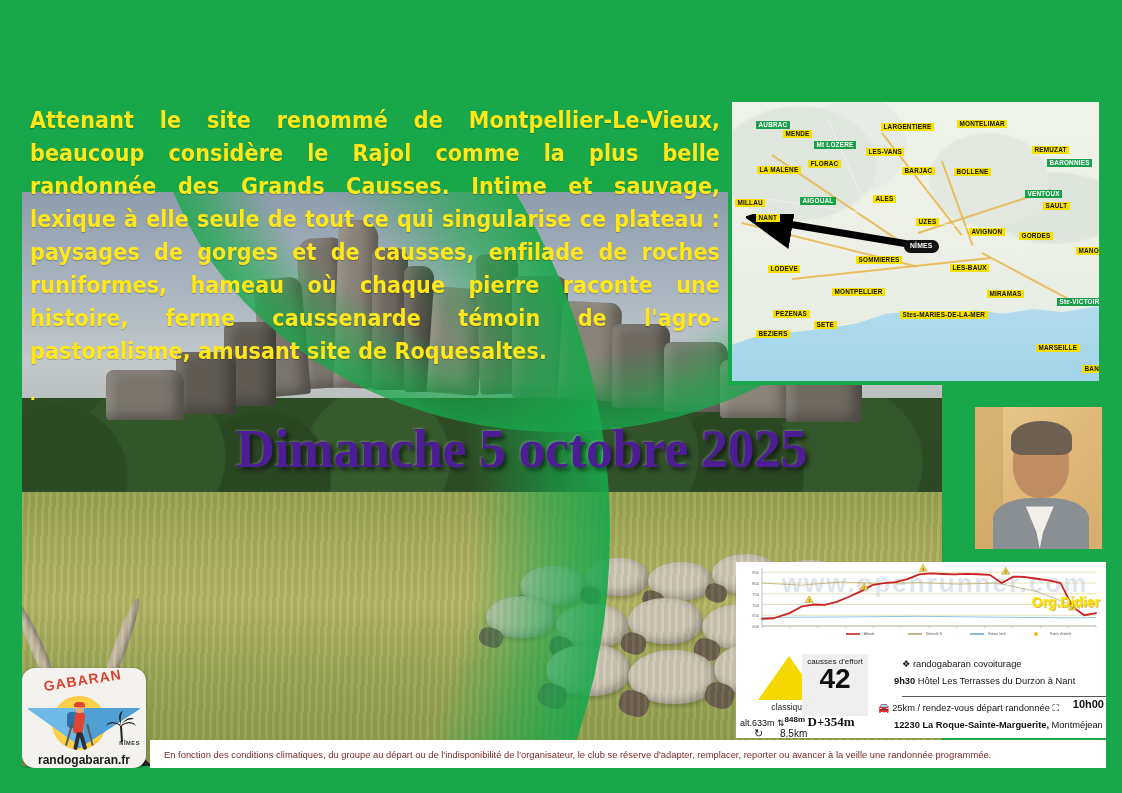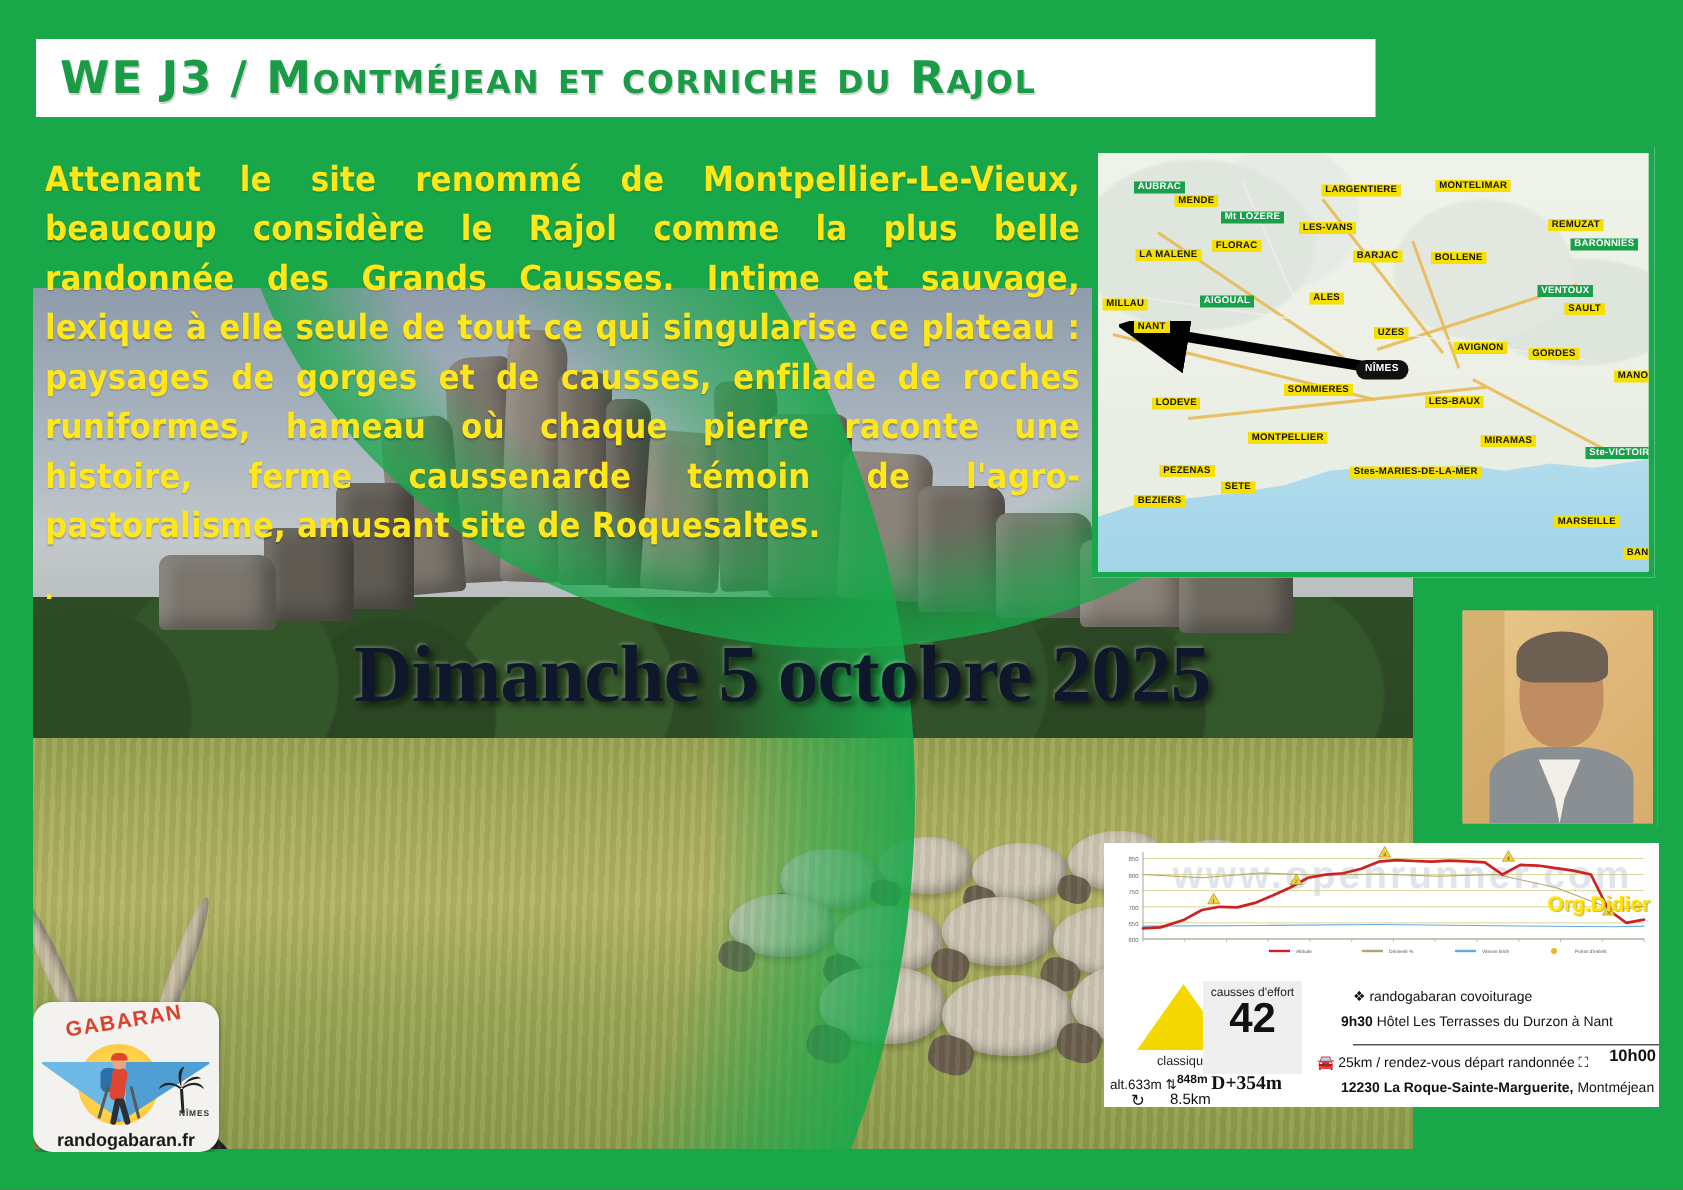--- a/index.html
+++ b/index.html
@@ -100,21 +100,21 @@
     pointer-events:none;
   }
   #vignette-top{
     position:absolute;left:150px;top:-480px;width:820px;height:720px;
     border-radius:50%;
     background:radial-gradient(ellipse at center,rgba(24,168,74,0) 56%,rgba(24,168,74,.6) 66%,#18a84a 76%);
     pointer-events:none;
   }
   #date-banner{
     position:absolute;left:236px;top:418px;z-index:7;
-    color:#0f172a;font-size:54px;font-weight:bold;
+    color:#4c1d95;font-size:54px;font-weight:bold;
     font-family:"Liberation Serif","DejaVu Serif",serif;
     letter-spacing:-.5px;white-space:nowrap;
     text-shadow:3px 3px 4px rgba(0,0,0,.55),-1px -1px 2px rgba(255,255,255,.25);
   }
   
   #map-panel{
     position:absolute;left:728px;top:98px;width:375px;height:287px;
     background:#ffffff;border:4px solid #18a84a;box-sizing:border-box;z-index:8;
     overflow:hidden;
   }
@@ -309,23 +309,20 @@
       <div class="horn" style="left:96px;top:100px;transform:rotate(20deg);"></div>
 
     </div>
 
     <div id="vignette"></div>
     <div id="vignette-top"></div>
   </div>
 
   <div id="date-banner">Dimanche 5 octobre 2025</div>
 
-  <div id="title-bar">
-    <div id="title-text">WE J3 / Montméjean et corniche du Rajol</div>
-  </div>
 
   <div id="intro">Attenant le site renommé de Montpellier-Le-Vieux, beaucoup considère le Rajol comme la plus belle randonnée des Grands Causses. Intime et sauvage, lexique à elle seule de tout ce qui singularise ce plateau : paysages de gorges et de causses, enfilade de roches runiformes, hameau où chaque pierre raconte une histoire, ferme caussenarde témoin de l'agro-pastoralisme, amusant site de Roquesaltes.</div>
   <div id="intro-dot">.</div>
 
   <div id="map-panel">
     <div id="map-canvas">
       <div id="sea"></div>
 
       <div class="road" style="left:10px;top:120px;width:180px;transform:rotate(14deg);"></div>
       <div class="road" style="left:40px;top:52px;width:150px;transform:rotate(34deg);"></div>
@@ -481,20 +478,23 @@
         <span>⛶</span>
       </div>
       <div id="time-right">10h00</div>
       <div class="rb-line" style="left:18px;top:66px;">
         <b>12230 La Roque-Sainte-Marguerite,</b>
         <span>Montméjean</span>
       </div>
     </div>
   </div>
 
+  <div id="disclaimer">
+    <span>En fonction des conditions climatiques, du groupe au départ ou de l'indisponibilité de l'organisateur, le club se réserve d'adapter, remplacer, reporter ou avancer à la veille une randonnée programmée.</span>
+  </div>
 
   <div id="logo">
     <div id="logo-arc">GABARAN</div>
     <div id="sun"></div>
     <div id="mtn"></div>
     <div class="hiker">
       <div class="h-pack"></div>
         <div class="h-body"></div>
       <div class="h-head"></div>
         <div class="h-cap"></div>

